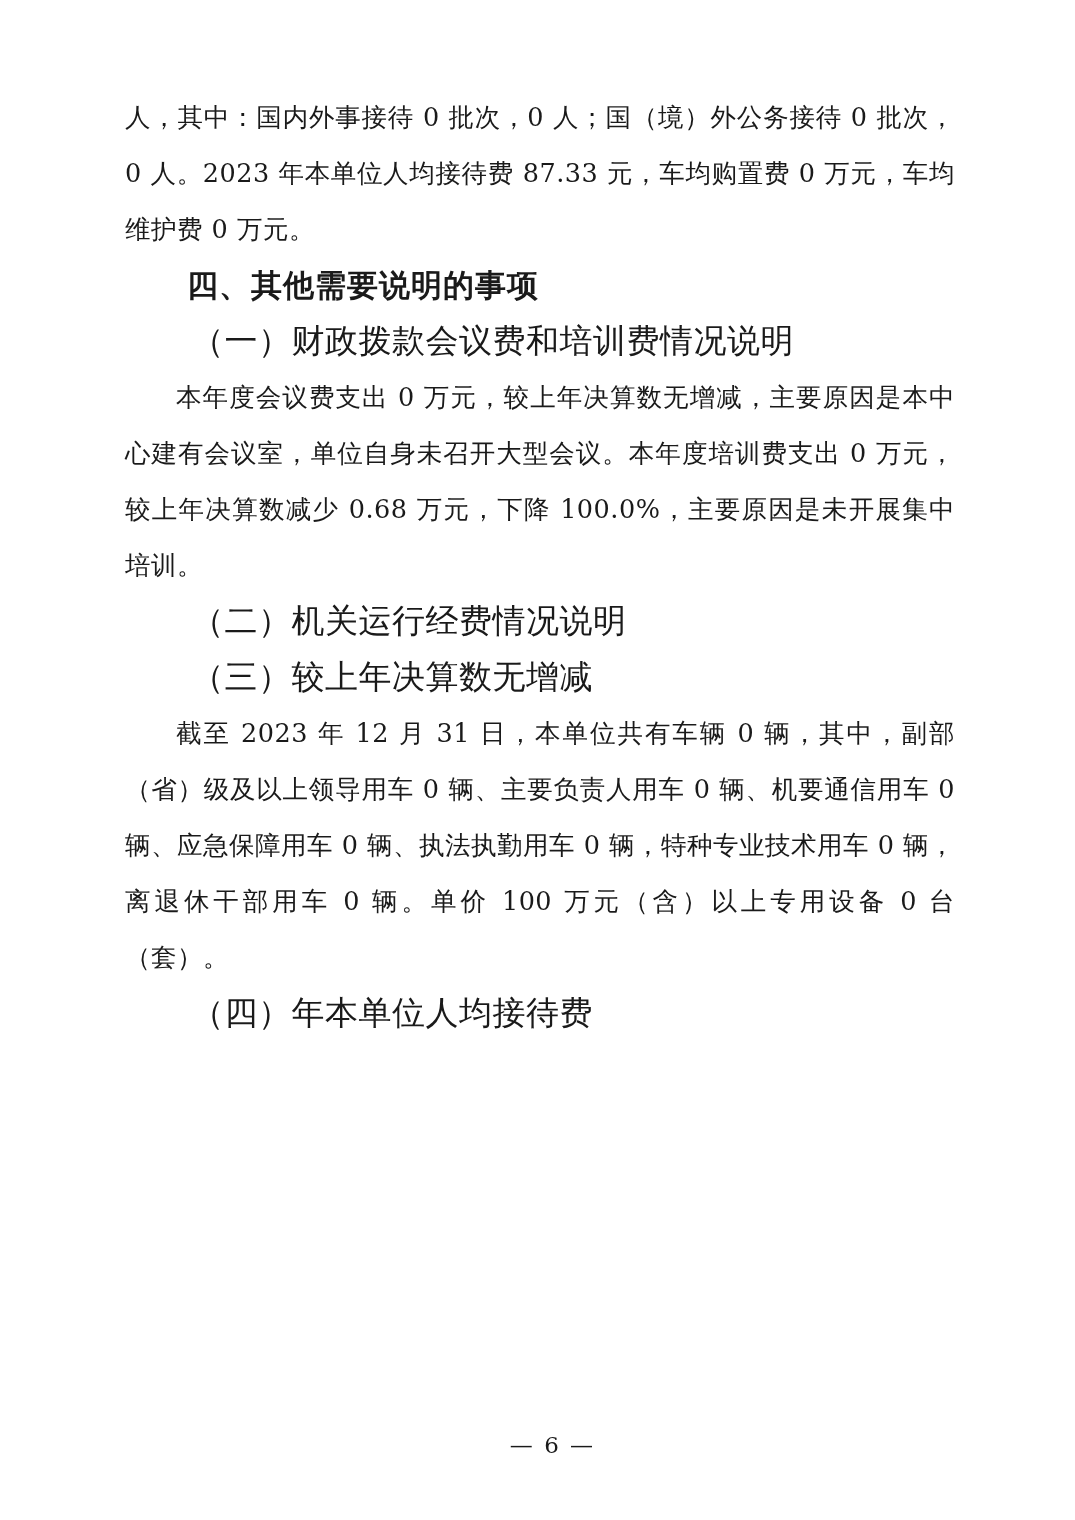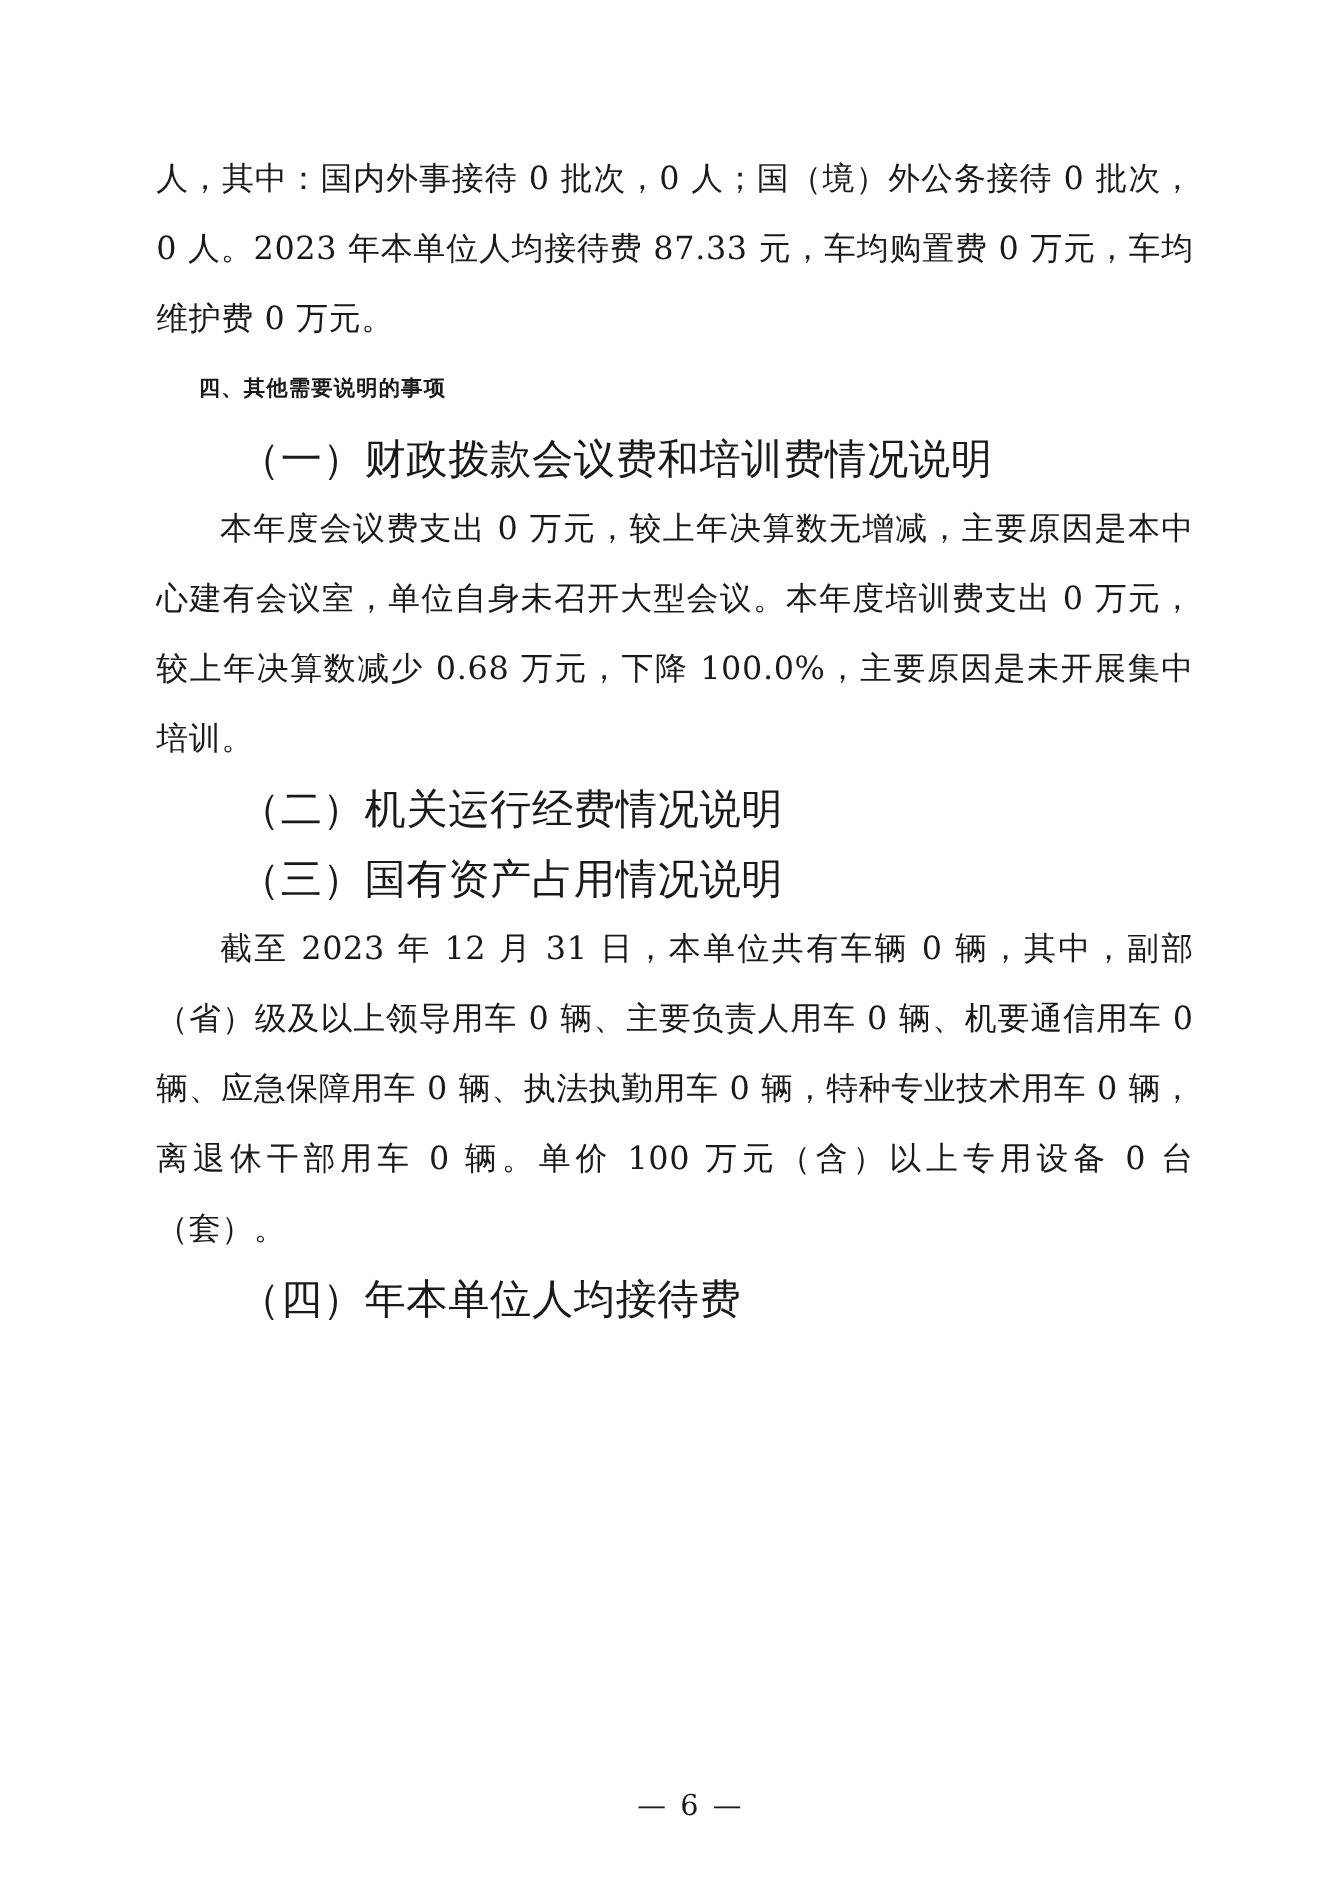--- a/index.html
+++ b/index.html
@@ -13,42 +13,42 @@
     font-family: "DejaVu Serif", "Liberation Serif", serif;
     color: #1a1a1a;
     position: relative;
     overflow: hidden;
   }
   .page {
     position: relative;
     width: 1075px;
     height: 1520px;
     box-sizing: border-box;
-    padding: 115px 120px 0 125px;
+    padding: 89px 120px 0 125px;
   }
   .doc-body {
     font-size: 25.5px;
     line-height: 56px;
     text-align: justify;
     letter-spacing: 0.5px;
   }
   .para {
     margin: 0;
     text-indent: 2em;
     text-align: justify;
     text-justify: inter-ideograph;
   }
   .para.noindent {
     text-indent: 0;
   }
   .heading {
     margin: 0;
     font-weight: bold;
     text-indent: 2em;
-    font-size: 17px;
+    font-size: 31px;
     line-height: 56px;
     letter-spacing: 1px;
   }
   .subheading {
     margin: 0;
     text-indent: 2em;
     font-size: 33px;
     line-height: 56px;
   }
   .footer {
@@ -69,20 +69,20 @@
 </head>
 <body>
 
 <div class="page">
   <div class="doc-body" id="doc-body">
       <p class="para noindent">人，其中：国内外事接待 0 批次，0 人；国（境）外公务接待 0 批次，0 人。2023 年本单位人均接待费 87.33 元，车均购置费 0 万元，车均维护费 0 万元。</p>
       <p class="heading">四、其他需要说明的事项</p>
       <p class="subheading">（一）财政拨款会议费和培训费情况说明</p>
       <p class="para">本年度会议费支出 0 万元，较上年决算数无增减，主要原因是本中心建有会议室，单位自身未召开大型会议。本年度培训费支出 0 万元，较上年决算数减少 0.68 万元，下降 100.0%，主要原因是未开展集中培训。</p>
       <p class="subheading">（二）机关运行经费情况说明</p>
-      <p class="subheading">（三）国有资产占用情况说明</p>
+      <p class="subheading">（三）较上年决算数无增减</p>
       <p class="para">截至 2023 年 12 月 31 日，本单位共有车辆 0 辆，其中，副部（省）级及以上领导用车 0 辆、主要负责人用车 0 辆、机要通信用车 0 辆、应急保障用车 0 辆、执法执勤用车 0 辆，特种专业技术用车 0 辆，离退休干部用车 0 辆。单价 100 万元（含）以上专用设备 0 台（套）。</p>
       <p class="subheading">（四）年本单位人均接待费</p>
     </div>
   <div class="footer">
     <span class="page-number-wrap">— 6 —</span>
   </div>
 </div>
 
 </body></html>

